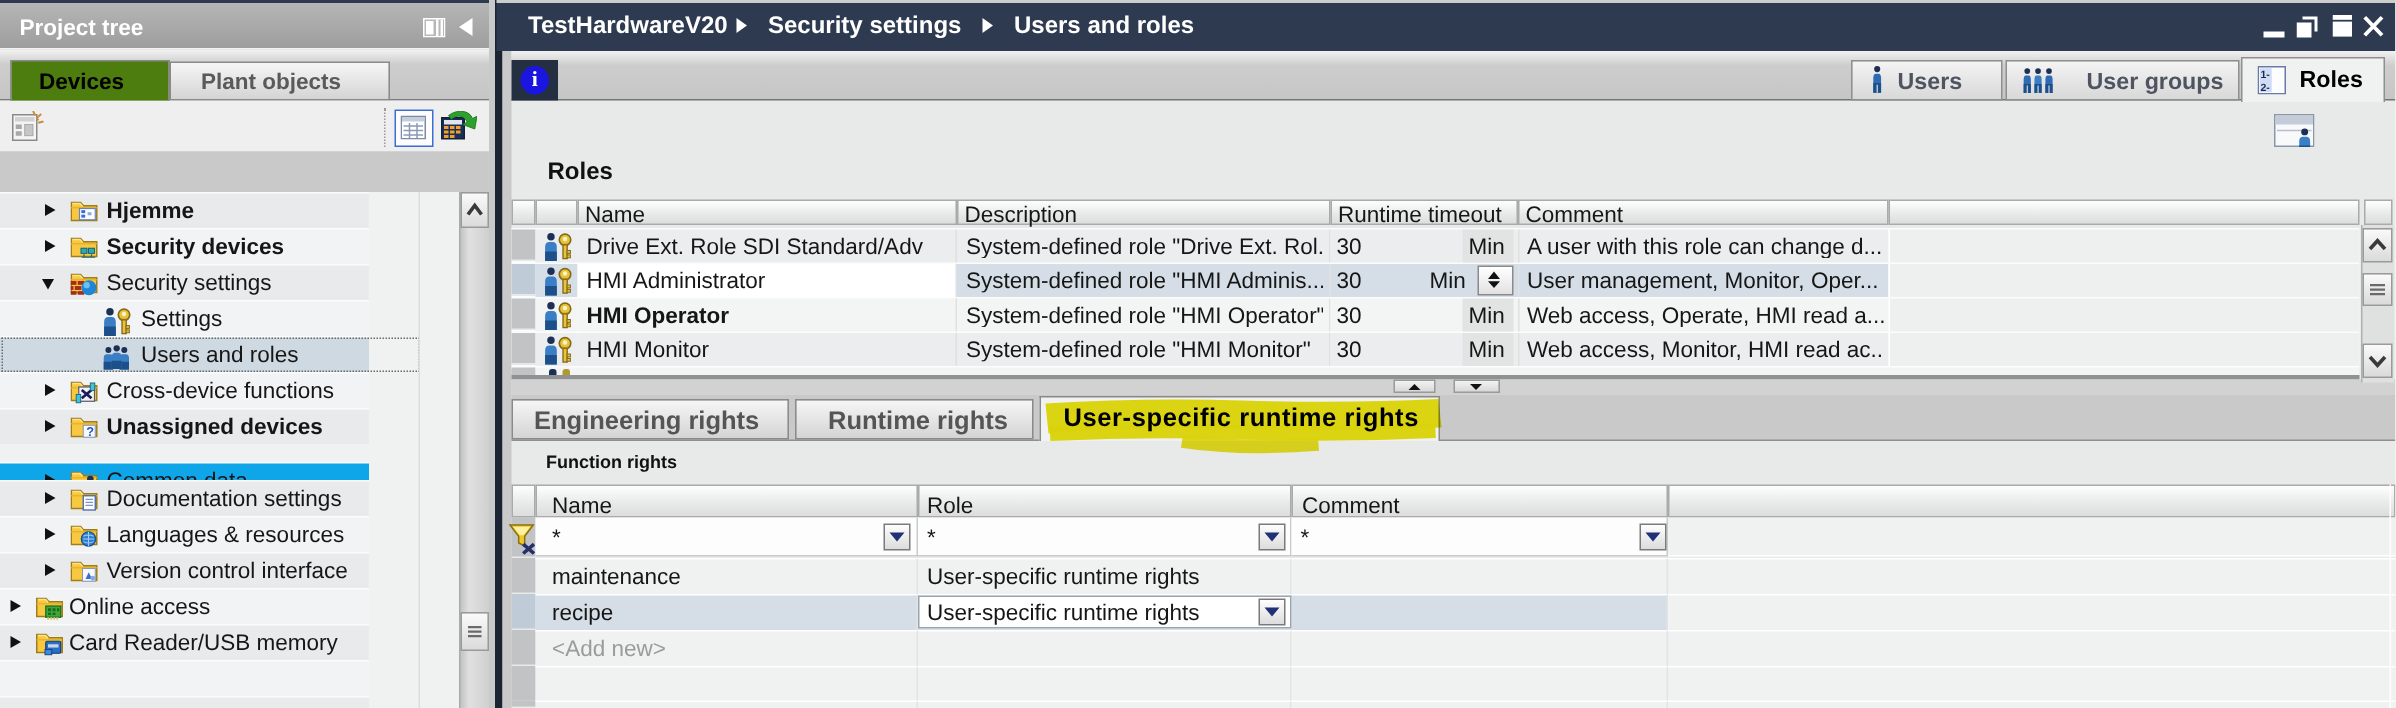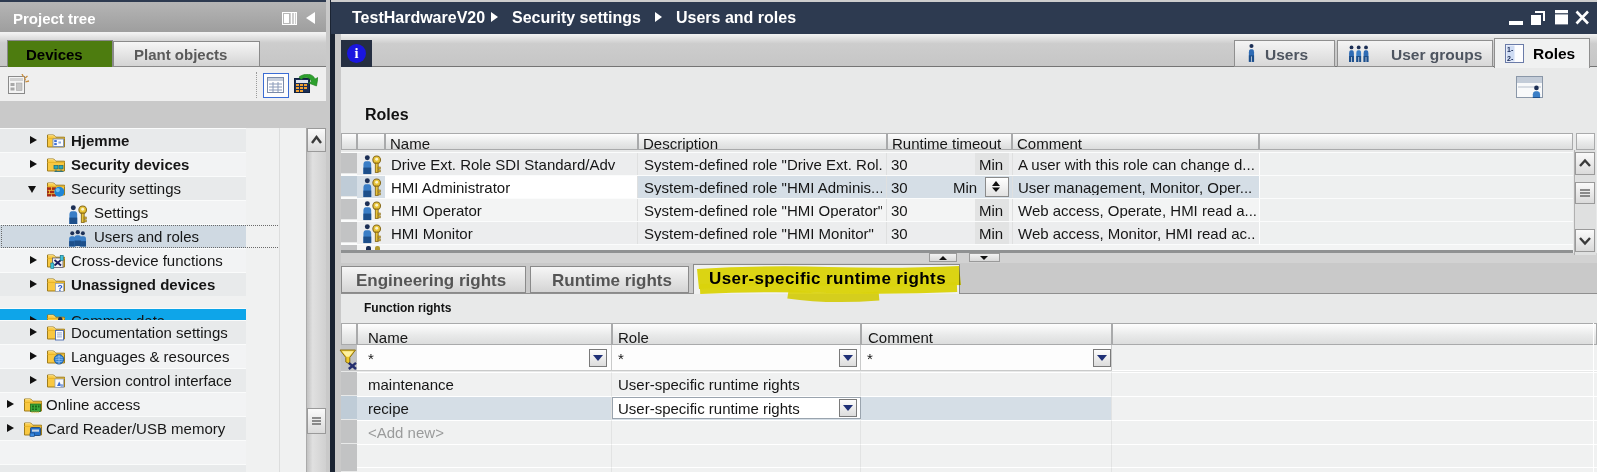--- a/index.html
+++ b/index.html
@@ -503,21 +503,21 @@
       <g transform="translate(10.2,1.6) scale(1.12)">
         <circle cx="4" cy="3.8" r="3.4" fill="#e8c439" stroke="#86691a" stroke-width="1"></circle>
         <circle cx="4" cy="3.3" r="1.3" fill="#faf3cd"></circle>
         <path d="M2.2 5.6 a3.4 3.4 0 0 0 3.6 0 l-0.3 1.6 h-3 Z" fill="#c89e22"></path>
         <rect x="2.8" y="6.8" width="2.5" height="8.2" fill="#e8c439" stroke="#86691a" stroke-width="0.8"></rect>
         <rect x="5.2" y="10.2" width="2" height="1.7" fill="#e8c439" stroke="#86691a" stroke-width="0.6"></rect>
         <rect x="5.2" y="12.8" width="2" height="1.7" fill="#e8c439" stroke="#86691a" stroke-width="0.6"></rect>
       </g>
     </svg>
     <div class="abs" style="left:385px;top:199px;width:253px;height:22px;background:#f3f4f4;border-right:1px solid #dfe0e0;box-sizing:border-box;"></div>
-    <div class="tx" style="left:391px;top:202.5px;">HMI Operator</div>
+    <div class="tx" style="left:391px;top:202.5px;font-weight:bold;">HMI Operator</div>
     <div class="abs" style="left:638px;top:199px;width:249px;height:22px;background:#f3f4f4;border-right:1px solid #dfe0e0;box-sizing:border-box;"></div>
     <div class="tx" style="left:644px;top:202.5px;max-width:238px;overflow:hidden;">System-defined role "HMI Operator"</div>
     <div class="abs" style="left:887px;top:199px;width:125px;height:22px;background:#f3f4f4;"></div>
     <div class="tx" style="left:891px;top:202.5px;">30</div>
     <div class="abs" style="left:975px;top:199px;width:34px;height:22px;background:#e2e3e3;"></div>
     <div class="tx" style="left:979px;top:202.5px;">Min</div>
     <div class="abs" style="left:1012px;top:199px;width:247px;height:22px;background:#f3f4f4;border-left:1px solid #dfe0e0;box-sizing:border-box;"></div>
     <div class="tx" style="left:1018px;top:202.5px;max-width:238px;overflow:hidden;">Web access, Operate, HMI read a...</div>
     <div class="abs" style="left:1259px;top:199px;width:314px;height:22px;background:#eef0f0;border-left:1px solid #fff;box-sizing:border-box;"></div>
 <div class="abs" style="left:341px;top:222px;width:16px;height:21px;background:#c2c3c4;border-bottom:1px solid #e8e9e9;box-sizing:border-box;"></div>

